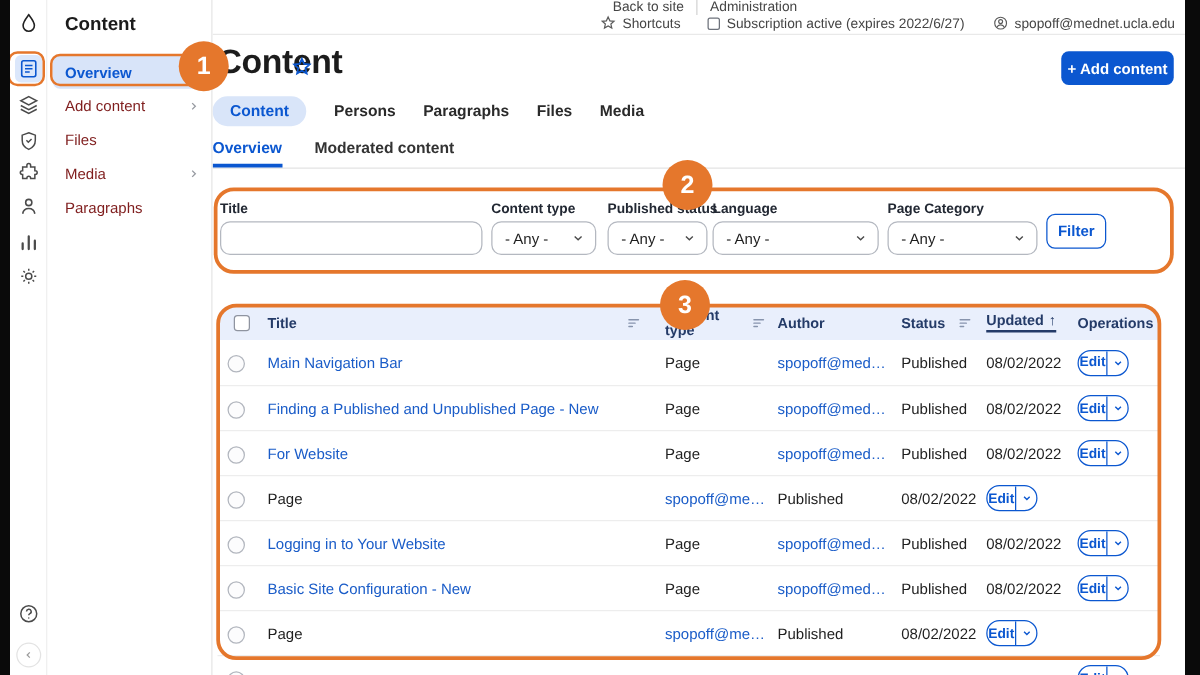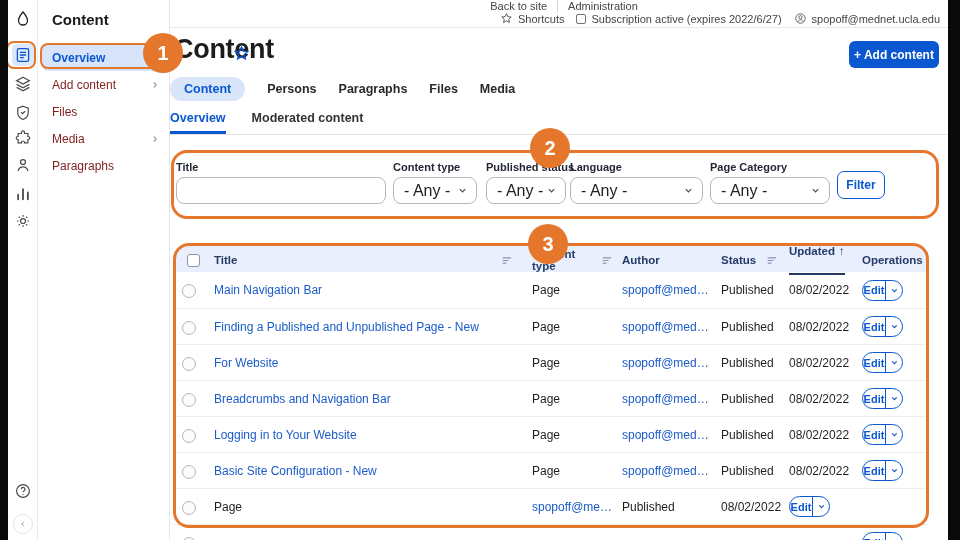--- a/index.html
+++ b/index.html
@@ -27,21 +27,21 @@
   .side-item .lbl { flex:1; }
   .side-item.active { background:#d8e4f9; color:#0b57d0; font-weight:bold; }
   .side-item .chev { color:#979aa1; display:flex; }
   .side-item .chev svg { width:10px; height:10px; }
 
   
   .topbar { left:170px; top:0; width:778px; height:28px; background:#fff; border-bottom:1px solid #e9e9e9;
             display:flex; align-items:center; font-size:11px; color:#454545; z-index:4;flex-direction:column; }
   .tb-left { display:flex; align-items:center; gap:10px; padding-left:10px; }
   .tb-sep { width:1px; height:12px; background:#d4d4d4; }
-  .tb-right { margin-left:auto; display:flex; align-items:center; gap:12px; padding-right:8px; }
+  .tb-right { margin-left:auto; display:flex; align-items:center; gap:22px; padding-right:8px; }
   .tb-item { display:flex; align-items:center; gap:5px; cursor:pointer; white-space:nowrap; }
   .tb-item svg { width:13px; height:13px; color:#5a5a5a; }
   .tb-check { width:10px; height:10px; border:1.4px solid #6d727b; border-radius:2px; }
 
   
   .page-title { left:174px; top:34px; font-size:27px; font-weight:bold; color:#1c1c1c; letter-spacing:-0.3px; }
   .fav-star { left:233px; top:45px; color:#0b57d0; cursor:pointer; }
   .fav-star svg { width:17px; height:17px; }
   .add-btn { left:849px; top:41px; width:90px; height:27px; background:#0b57d0; color:#fff; border:none;
              border-radius:6px; font-size:12px; font-weight:bold; cursor:pointer; font-family:inherit; }
@@ -54,35 +54,35 @@
   .subtab { font-size:12.5px; font-weight:bold; color:#333; cursor:pointer; padding-top:3px; }
   .subtab.active { color:#0b57d0; border-bottom:3px solid #0b57d0; }
 
   
   .filter-panel { left:172px; top:151px; width:766px; height:67px; }
   .f-field { position:absolute; }
   .f-label { font-size:11px; font-weight:bold; color:#222833; display:block; margin-bottom:4px; }
   .f-input { width:210px; height:27px; border:1px solid #b4b8c0; border-radius:8px; background:#fff; padding:0 8px;
              font-size:12px; font-family:inherit; }
   .f-select { height:27px; border:1px solid #b4b8c0; border-radius:8px; background:#fff; display:flex;
-              align-items:center; justify-content:space-between; padding:0 8px 0 10px; font-size:16px; color:#1f1f1f; cursor:pointer; }
+              align-items:center; justify-content:space-between; padding:0 8px 0 10px; font-size:12px; color:#1f1f1f; cursor:pointer; }
   .f-select svg { width:11px; height:11px; color:#4a4a4a; }
   .filter-btn { position:absolute; left:665px; top:20px; width:48px; height:28px; background:#fff; color:#0b57d0;
                 border:1.5px solid #0b57d0; border-radius:7px; font-size:12px; font-weight:bold; cursor:pointer; font-family:inherit; }
 
   
   .table { left:174px; top:245px; width:754px; background:#fff; }
   .t-grid { display:grid; grid-template-columns:40px 318px 90px 99px 68px 73px 66px; align-items:center; }
   .t-head { height:27px; background:#e9effc; border-radius:10px 10px 0 0; font-size:11.5px; font-weight:bold; color:#243b68; }
   .t-head .cell { display:flex; align-items:center; }
   .hd-check { width:13px; height:13px; background:#fff; border:1px solid #8f94a0; border-radius:3px; margin-left:13px; cursor:pointer; }
   .sort-icon { color:#8794ad; display:flex; cursor:pointer; }
   .sort-icon svg { width:13px; height:13px; }
   .sp-between { justify-content:space-between; padding-right:18px; }
-  .upd-wrap { display:flex; gap:4px; align-items:center; border-bottom:2px solid #243b68; padding-bottom:16px; cursor:pointer; }
+  .upd-wrap { display:flex; gap:4px; align-items:center; border-bottom:2px solid #243b68; padding-bottom:1px; cursor:pointer; }
   .t-row { height:36px; border-top:1px solid #ededed; font-size:12px; color:#1f1f1f; }
   .t-row:first-of-type { border-top:none; }
   .toggle { width:25px; height:14px; background:#c6cad2; border-radius:8px; margin-left:7px; position:relative; cursor:pointer; }
   .toggle::after { content:""; position:absolute; left:1px; top:1px; width:12px; height:12px; background:#fcfcfd;
                    border:1px solid #b2b6be; border-radius:50%; }
   .link { color:#1a5cc8; cursor:pointer; white-space:nowrap; overflow:hidden; text-overflow:ellipsis; padding-right:8px; }
   .edit-btn { width:41px; height:21px; border:1.5px solid #0b57d0; border-radius:11px; background:#fff; display:flex;
               align-items:center; cursor:pointer; overflow:hidden; }
   .edit-btn .e-lbl { flex:1; text-align:center; font-size:11px; font-weight:bold; color:#0b57d0; }
   .edit-btn .e-dd { width:17px; height:100%; border-left:1.5px solid #0b57d0; display:flex; align-items:center;
@@ -405,21 +405,20 @@
         <span class="e-dd">
           <svg viewBox="0 0 24 24" fill="none" stroke="currentColor" stroke-width="3">
                 <path d="M6 9l6 6 6-6"></path>
               </svg>
         </span>
       </button>
     </div>
   </div>
       <div class="t-grid t-row">
     <div class="cell"><span class="toggle"></span></div>
-    <div class="cell link">Breadcrumbs and Navigation Bar</div>
     <div class="cell">Page</div>
     <div class="cell link">spopoff@mednet...</div>
     <div class="cell">Published</div>
     <div class="cell">08/02/2022</div>
     <div class="cell">
       <button class="edit-btn">
         <span class="e-lbl">Edit</span>
         <span class="e-dd">
           <svg viewBox="0 0 24 24" fill="none" stroke="currentColor" stroke-width="3">
                 <path d="M6 9l6 6 6-6"></path>

